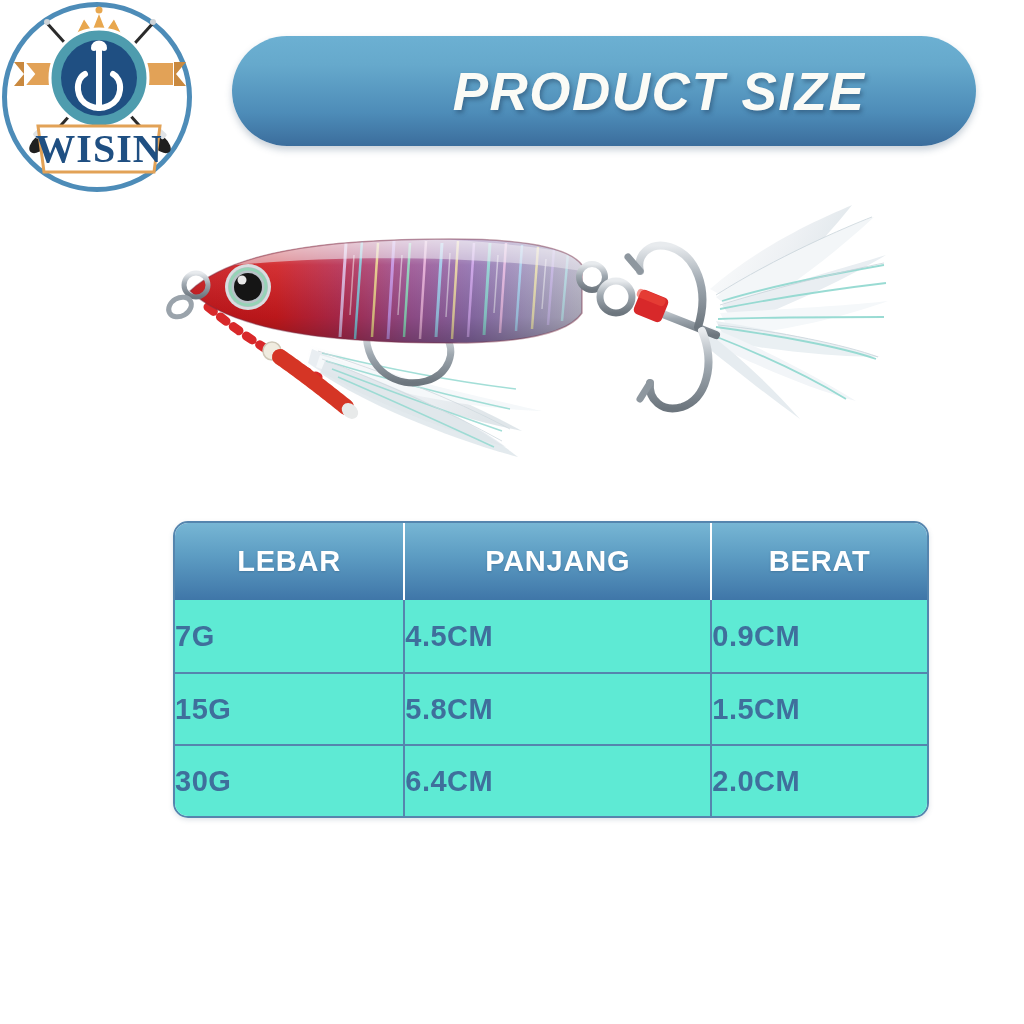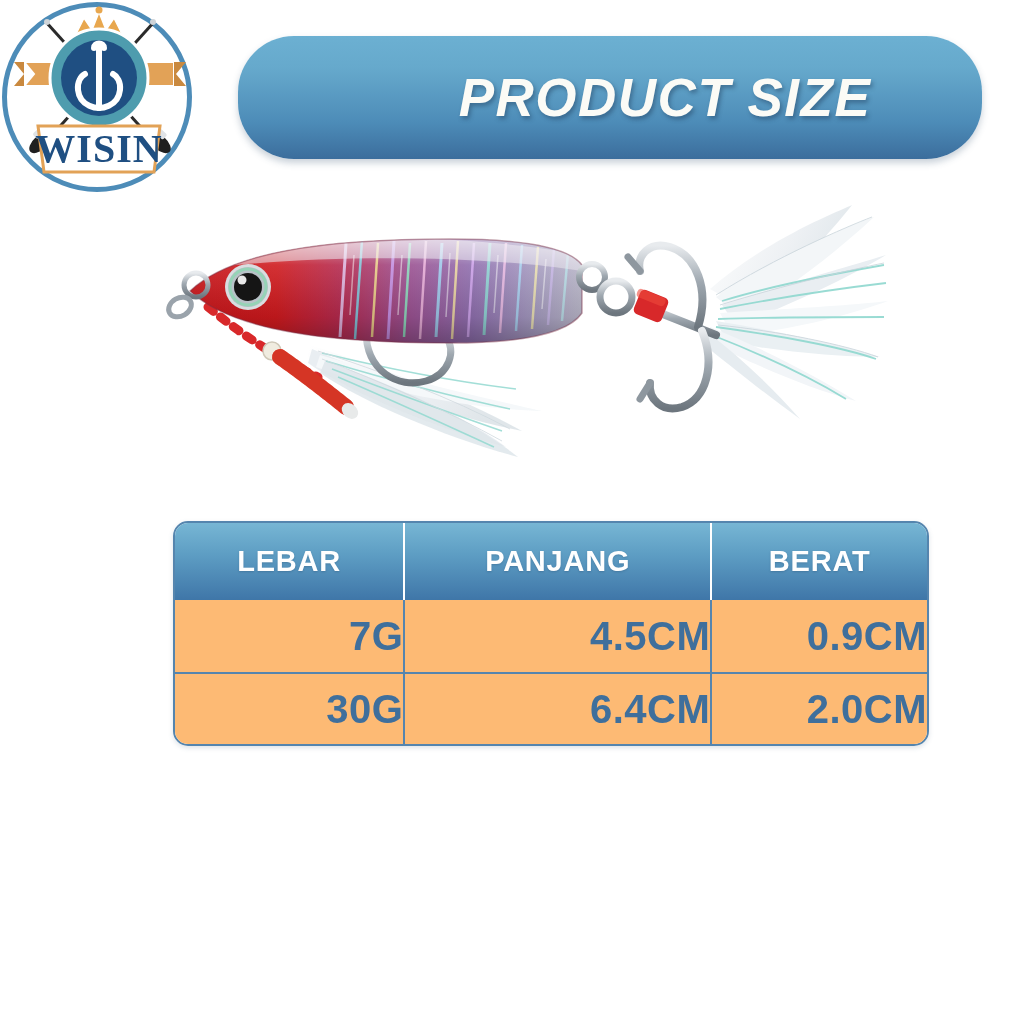--- a/index.html
+++ b/index.html
@@ -7,22 +7,22 @@
     width: 1024px; height: 1024px;
     background: #ffffff;
     font-family: "Liberation Sans", sans-serif;
     overflow: hidden;
   }
   .page { position: relative; width: 1024px; height: 1024px; background: #fff; }
 
   
   .header-banner {
     position: absolute;
-    left: 238px; top: 36px;
-    width: 744px; height: 123px;
+    left: 232px; top: 36px;
+    width: 744px; height: 110px;
     border-radius: 56px;
     background: linear-gradient(180deg, #6cb0d2 0%, #66a9cc 26%, #4d8cb8 70%, #3b6d9c 100%);
     box-shadow: 0 4px 7px rgba(60,90,120,0.28);
   }
   .header-title {
     position: absolute;
     left: 0; top: 0; right: 0; bottom: 0;
     display: flex; align-items: center; justify-content: center;
     padding-left: 110px;
     font-size: 53px;
@@ -68,26 +68,26 @@
     font-size: 29px;
     font-weight: bold;
     letter-spacing: 0.8px;
     text-align: center;
     border-right: 2px solid #ffffff;
     text-shadow: 0 1px 2px rgba(30,60,90,0.25);
   }
   .size-table th:last-child { border-right: none; }
   .size-table td {
     height: 72px;
-    background: #fdba74;
+    background: #5eead4;
     color: #3f6f9c;
-    font-size: 40px;
+    font-size: 29px;
     font-weight: bold;
     letter-spacing: 0.5px;
-    text-align: right;
+    text-align: left;
     border-right: 2px solid #5585ae;
     border-top: 2px solid #5585ae;
   }
   .size-table td:last-child { border-right: none; }
   .size-table tbody tr:first-child td { border-top: none; }
   .col-lebar { width: 207px; }
   .col-panjang { width: 276px; }
   .col-berat { width: 193px; }
 </style>
 </head>
@@ -308,20 +308,25 @@
         <th class="col-berat">BERAT</th>
       </tr>
     </thead>
     <tbody>
       <tr>
         <td>7G</td>
         <td>4.5CM</td>
         <td>0.9CM</td>
       </tr>
       <tr>
+        <td>15G</td>
+        <td>5.8CM</td>
+        <td>1.5CM</td>
+      </tr>
+      <tr>
         <td>30G</td>
         <td>6.4CM</td>
         <td>2.0CM</td>
       </tr>
     </tbody>
   </table>
 
 </div>
 
 </body></html>

